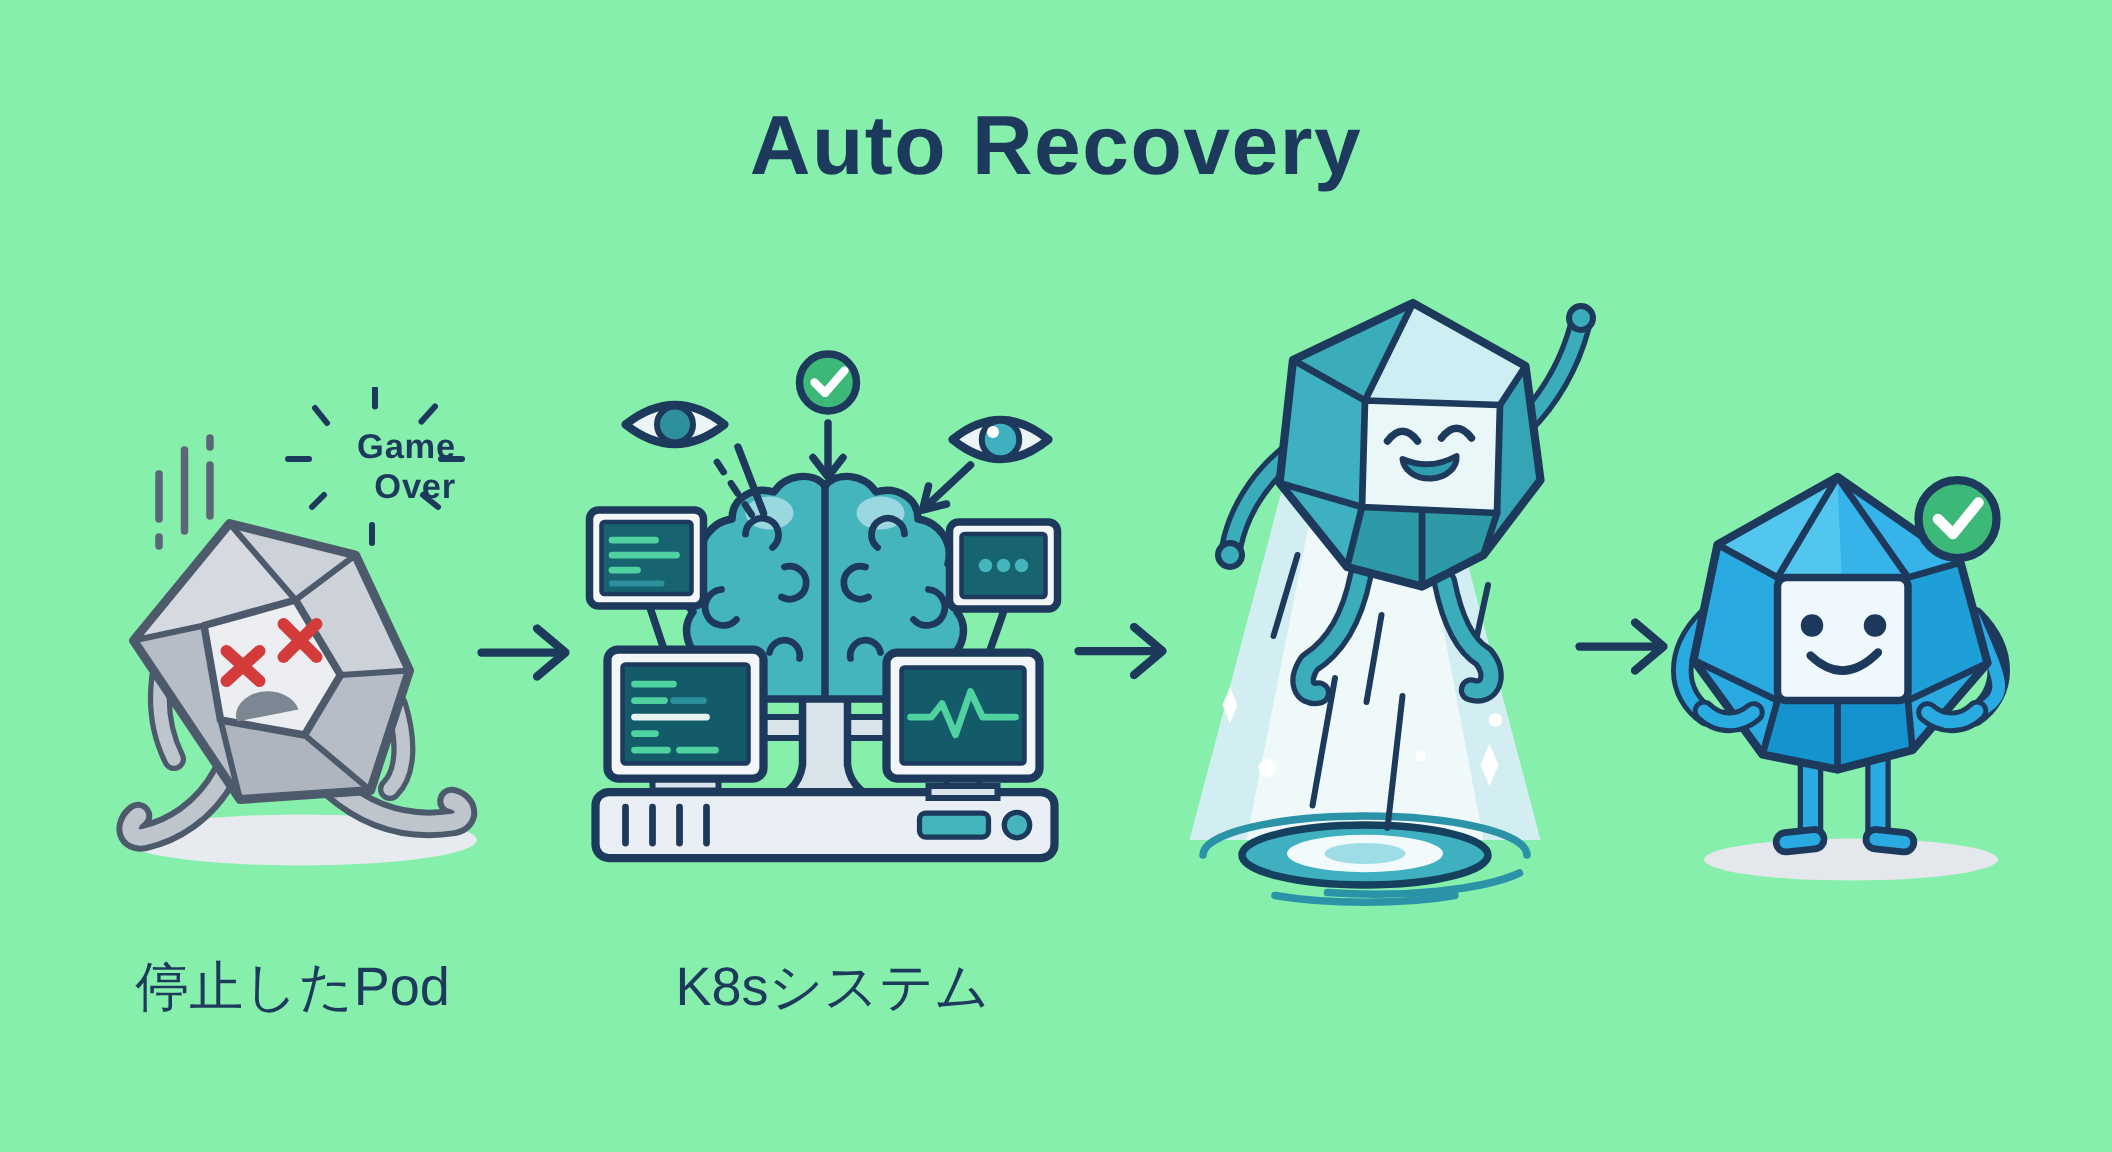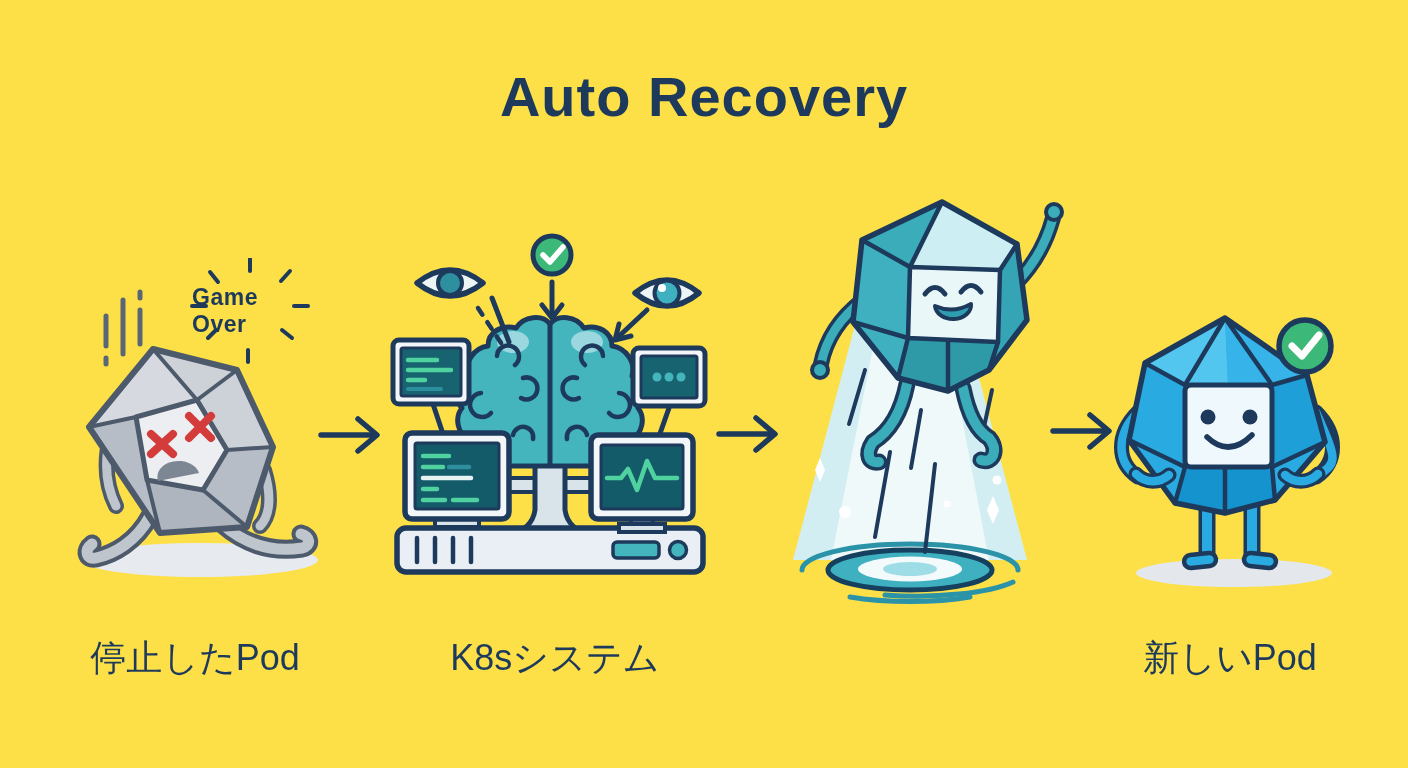--- a/index.html
+++ b/index.html
@@ -1,34 +1,34 @@
 <!DOCTYPE html>
 <html><head>
 <meta charset="utf-8">
 <style>
   html,body{margin:0;padding:0;background:#ffffff;}
   .scene{
     position:relative;width:1408px;height:768px;overflow:hidden;
-    background:#fde047;
+    background:#86efac;
     font-family:"Liberation Sans","DejaVu Sans",sans-serif;
   }
   .title{
     position:absolute;left:0;top:64px;width:100%;text-align:center;
     font-size:56px;font-weight:bold;color:#1d3a5c;letter-spacing:1px;
   }
   .stage-label{
     position:absolute;top:634px;text-align:center;
     font-size:36px;font-weight:normal;color:#1d3a5c;
   }
   .label-1{left:55px;width:280px;}
   .label-2{left:415px;width:280px;}
   .label-3{left:785px;width:260px;}
   .label-4{left:1100px;width:260px;}
   .game-over{
-    position:absolute;left:192px;top:284px;width:112px;text-align:left;
+    position:absolute;left:192px;top:284px;width:112px;text-align:right;
     font-size:23px;font-weight:bold;color:#1d3a5c;line-height:1.18;letter-spacing:.5px;
   }
   svg{position:absolute;display:block;}
   .svg-stage1{left:50px;top:258px;}
   .svg-arrow1{left:316px;top:410px;}
   .svg-stage2{left:385px;top:228px;}
   .svg-arrow2{left:714px;top:409px;}
   .svg-stage3{left:765px;top:192px;}
   .svg-arrow3{left:1048px;top:406px;}
   .svg-stage4{left:1112px;top:300px;}
@@ -393,15 +393,14 @@
     </g>
 
     <g>
       <circle cx="193" cy="46" r="26" fill="#3cb878" stroke="#1d3a5c" stroke-width="5.5"></circle>
       <polyline points="180,46 190,56 207,35" fill="none" stroke="#ffffff" stroke-width="7" stroke-linecap="round" stroke-linejoin="round"></polyline>
     </g>
   </svg>
 
   <div class="stage-label label-1">停止したPod</div>
   <div class="stage-label label-2">K8sシステム</div>
-  <div class="stage-label label-4">新しいPod</div>
 
 </div>
 
 </body></html>

